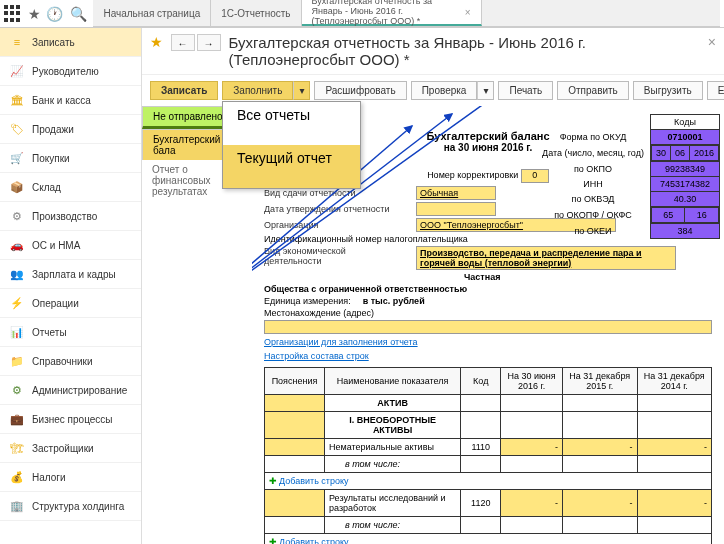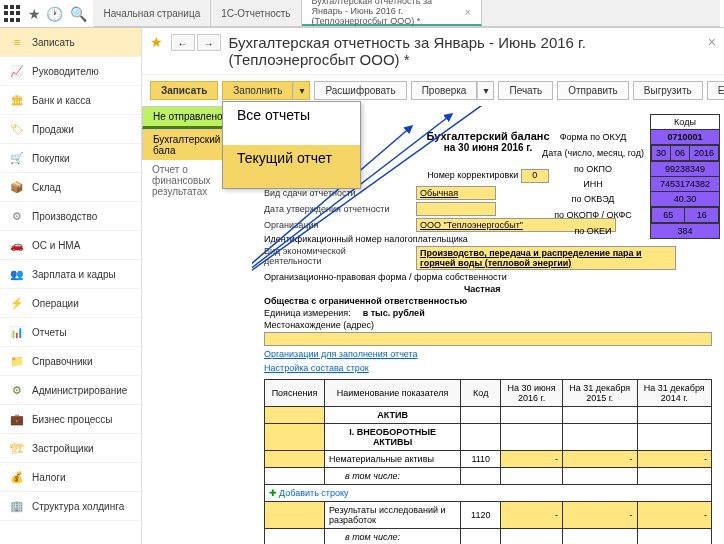--- a/index.html
+++ b/index.html
@@ -316,23 +316,20 @@
             <span class="field-input" style="max-width:200px;">ООО "Теплоэнергосбыт"</span>
           </div>
         <div class="field-row">
             <span>Идентификационный номер налогоплательщика</span>
           </div>
         <div class="field-row" style="align-items:flex-start;">
             <span class="field-label">Вид экономической деятельности</span>
             <span class="field-input" style="max-width:260px;font-weight:bold;">Производство, передача и распределение пара и горячей воды (тепловой энергии)</span>
           </div>
         <div class="field-row">
-            <span>Организационно-правовая форма / форма собственности</span>
-          </div>
-        <div class="field-row">
             <span style="margin-left:200px;font-weight:bold;">Частная</span>
           </div>
         <div class="field-row">
             <span style="font-weight:bold;">Общества с ограниченной ответственностью</span>
           </div>
         <div class="field-row">
             <span>Единица измерения: </span>
             <span style="font-weight:bold;">в тыс. рублей</span>
           </div>
         <div class="field-row">

